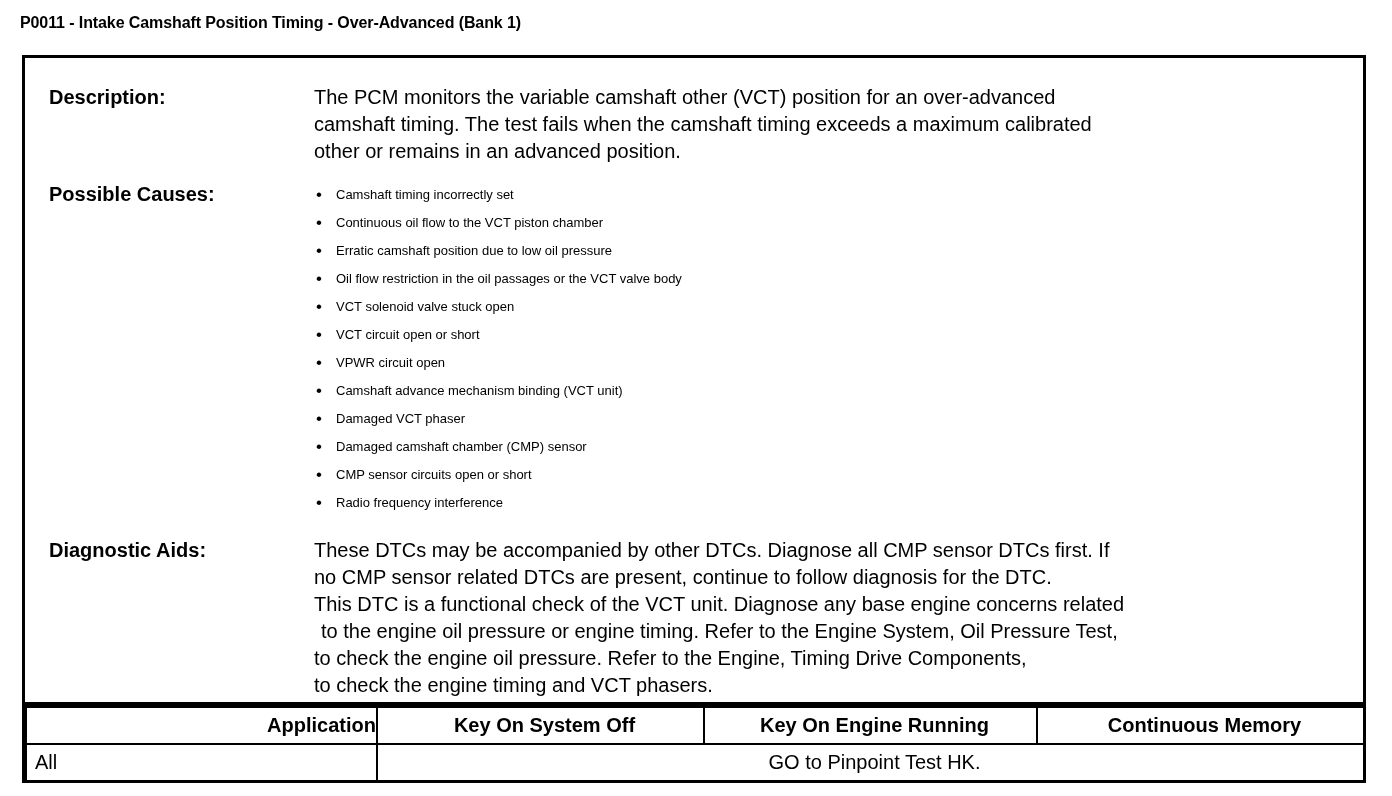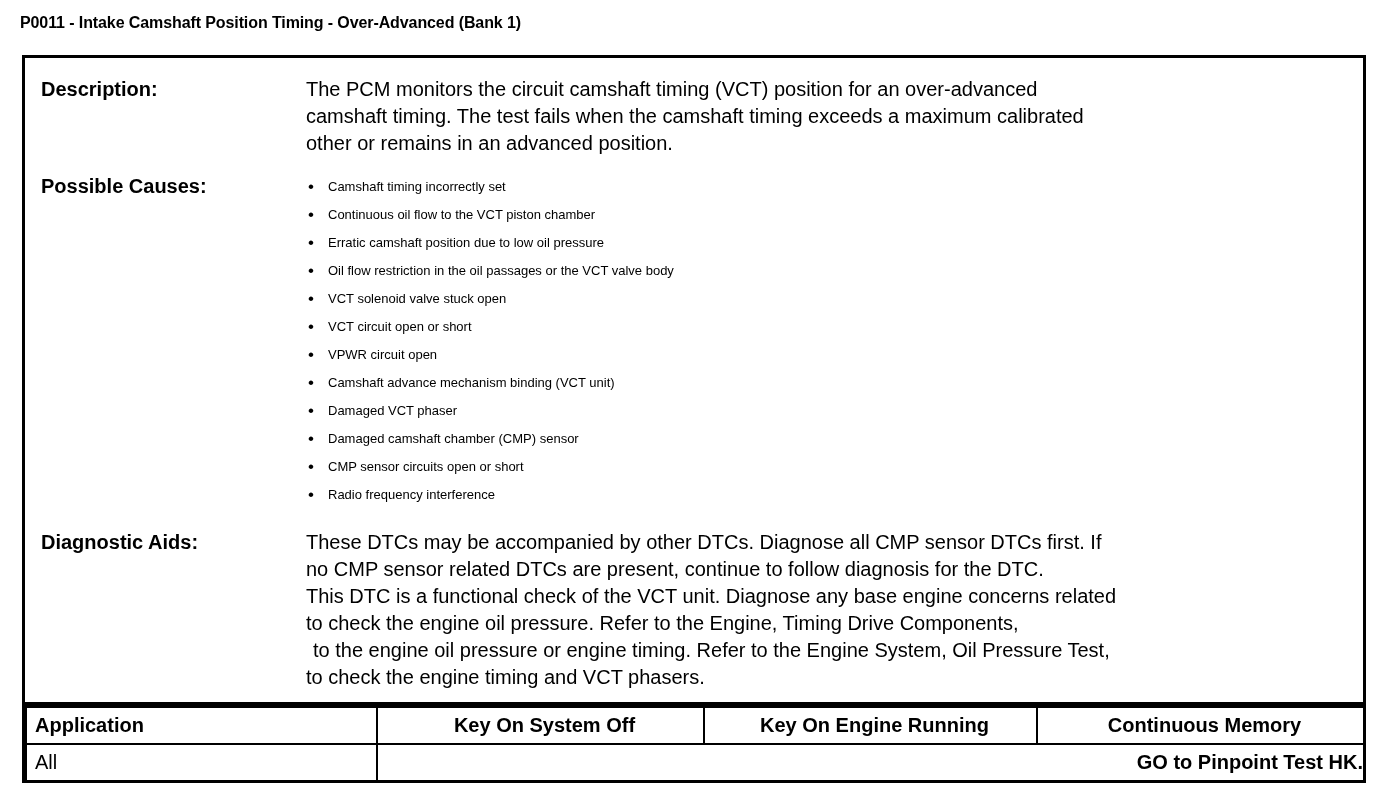--- a/index.html
+++ b/index.html
@@ -43,21 +43,21 @@
     box-sizing: border-box;
     border: 3px solid #000000;
     background: #ffffff;
   }
 
   
   .content {
     position: relative;
     height: 644px;
     box-sizing: border-box;
-    padding: 8px;
+    padding: 16px;
   }
 
   .row {
     display: flex;
     align-items: flex-start;
   }
   .row-description { padding-top: 10px; }
   .row-causes     { padding-top: 16px; }
   .row-aids       { padding-top: 20px; }
 
@@ -134,53 +134,52 @@
     padding: 0 0 0 8px;
     height: 37px;
     box-sizing: border-box;
   }
   .result-table th {
     font-weight: bold;
     text-align: center;
     white-space: nowrap;
   }
   .result-table th.col-application {
-    text-align: left;
+    text-align: right;
   }
   .result-table td.cell-application {
     text-align: left;
     font-weight: normal;
     white-space: nowrap;
   }
   .result-table td.cell-action {
-    text-align: right;
+    text-align: center;
     white-space: nowrap;
     padding-left: 8px;
-    font-weight: bold;
   }
   .c1 { width: 351px; }
   .c2 { width: 327px; }
   .c3 { width: 333px; }
   .c4 { width: 327px; }
 </style>
 </head>
 <body>
 
 <div class="page">
 
   <div class="page-title">P0011 - Intake Camshaft Position Timing - Over-Advanced (Bank 1)</div>
 
   <div class="frame">
 
     <div class="content">
 
       <div class="row row-description">
         <div class="label">Description:</div>
         <div class="body-col">
-          <div class="para-line">The PCM monitors the circuit camshaft timing (VCT) position for an over-advanced</div>
+          <div class="para-line">The PCM monitors the variable camshaft other (VCT) position for an over-advanced</div>
           <div class="para-line">camshaft timing. The test fails when the camshaft timing exceeds a maximum calibrated</div>
           <div class="para-line">other or remains in an advanced position.</div>
         </div>
       </div>
 
       <div class="row row-causes">
         <div class="label">Possible Causes:</div>
         <div class="body-col">
           <ul class="bullets">
             <li class="bullet-item">Camshaft timing incorrectly set</li>
@@ -198,22 +197,22 @@
           </ul>
         </div>
       </div>
 
       <div class="row row-aids">
         <div class="label">Diagnostic Aids:</div>
         <div class="body-col">
           <div class="para-line">These DTCs may be accompanied by other DTCs. Diagnose all CMP sensor DTCs first. If</div>
           <div class="para-line">no CMP sensor related DTCs are present, continue to follow diagnosis for the DTC.</div>
           <div class="para-line">This DTC is a functional check of the VCT unit. Diagnose any base engine concerns related</div>
+          <div class="para-line indent-1">to the engine oil pressure or engine timing. Refer to the Engine System, Oil Pressure Test,</div>
           <div class="para-line">to check the engine oil pressure. Refer to the Engine, Timing Drive Components,</div>
-          <div class="para-line indent-1">to the engine oil pressure or engine timing. Refer to the Engine System, Oil Pressure Test,</div>
           <div class="para-line">to check the engine timing and VCT phasers.</div>
         </div>
       </div>
 
     </div>
 
     <div class="table-divider"></div>
 
     <table class="result-table">
       <colgroup>

